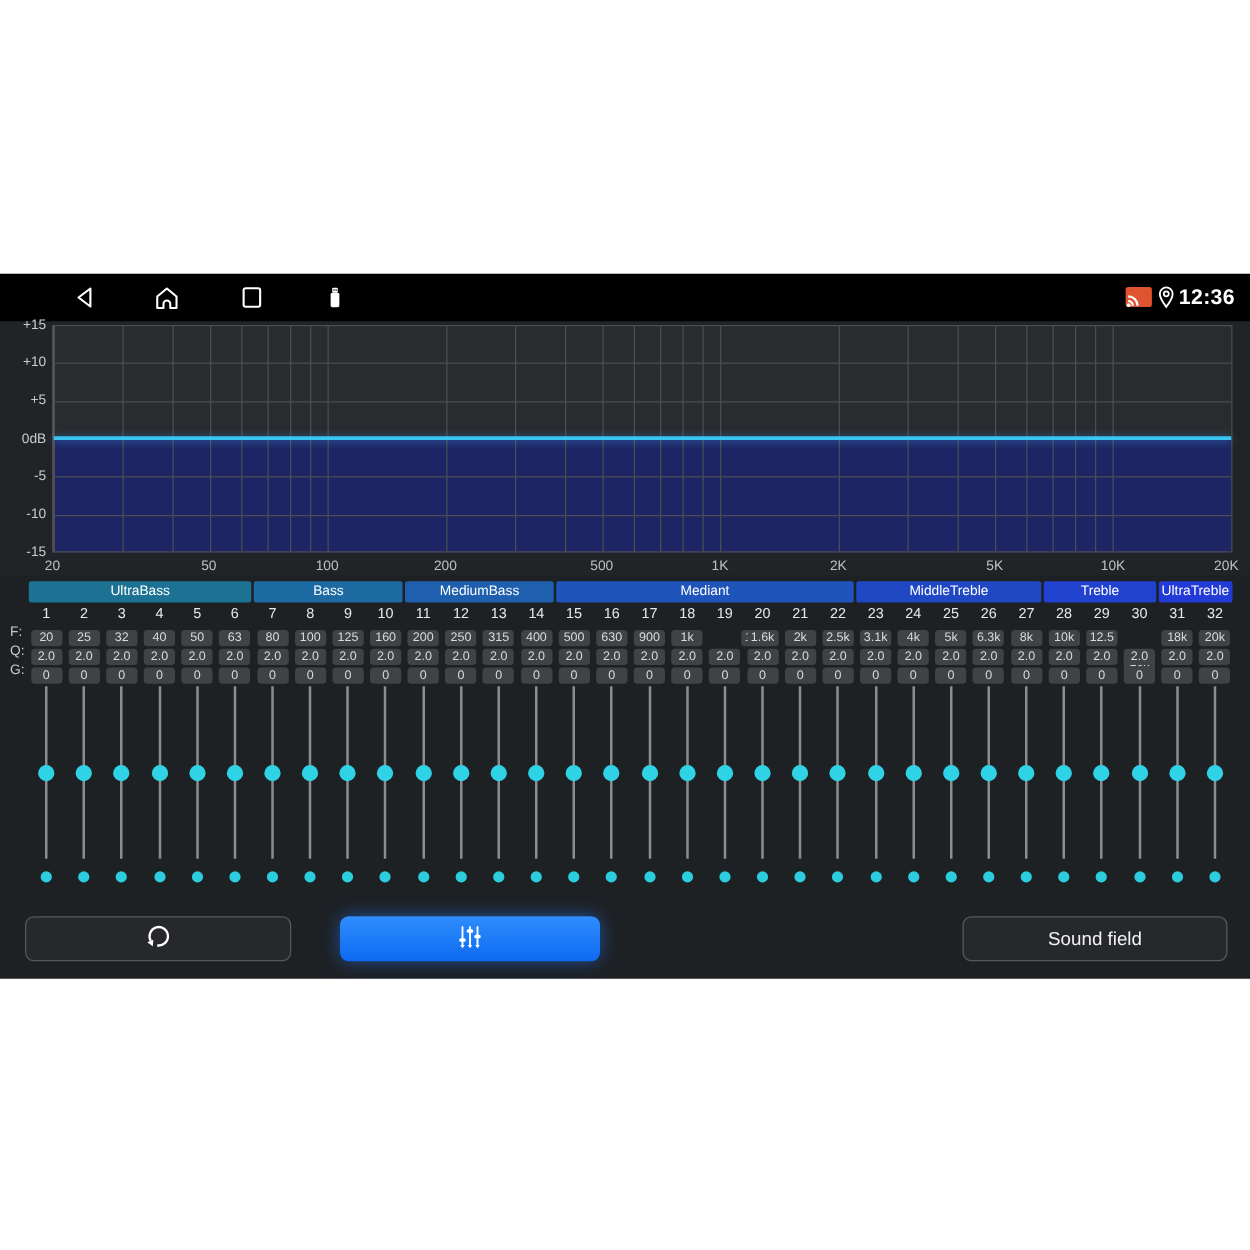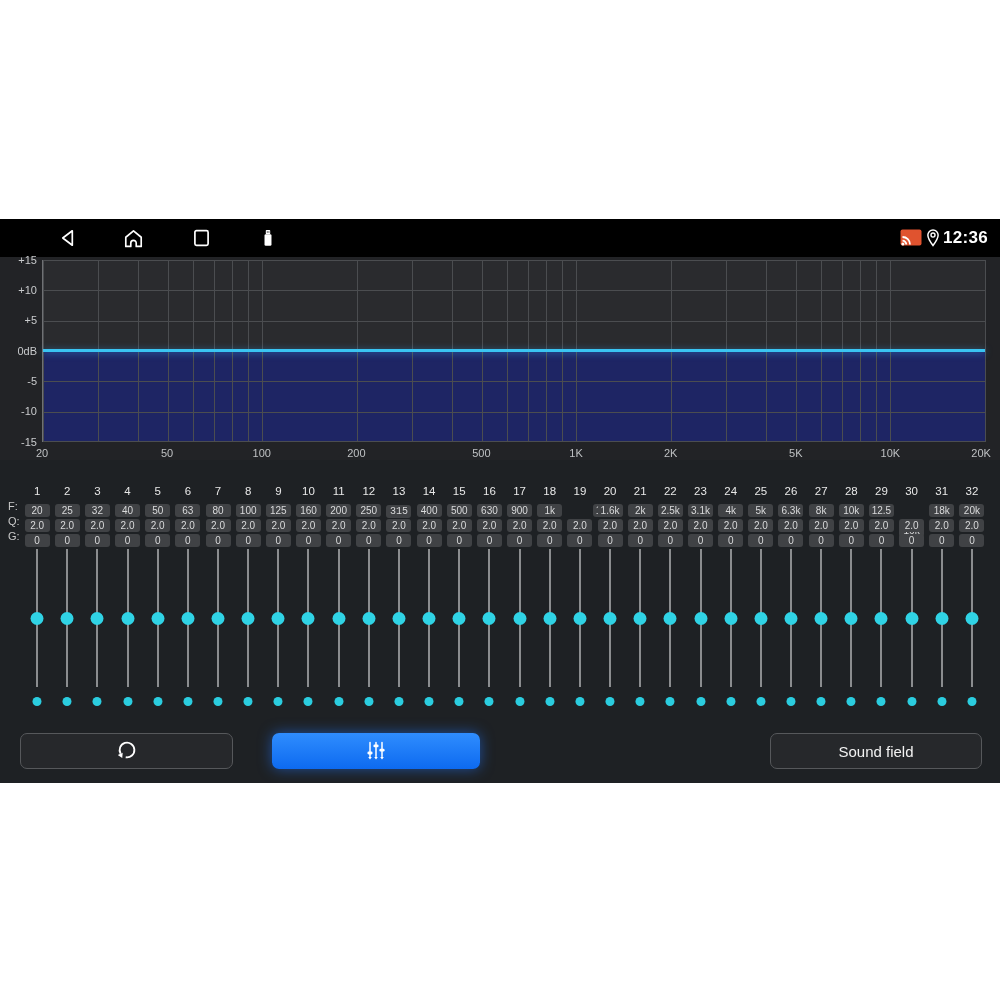--- a/index.html
+++ b/index.html
@@ -156,20 +156,29 @@
         </div>
     <div class="ylabel" style="top: -3.5px;">+15</div>
         <div class="ylabel" style="top: 26.8333px;">+10</div>
         <div class="ylabel" style="top: 57.1667px;">+5</div>
         <div class="ylabel" style="top: 87.5px;">0dB</div>
         <div class="ylabel" style="top: 117.833px;">-5</div>
         <div class="ylabel" style="top: 148.167px;">-10</div>
         <div class="ylabel" style="top: 178.5px;">-15</div>
       </div>
 
+    <div id="bands">
+        <div class="band" style="flex-grow: 6; flex-basis: 0px; background: rgb(29, 114, 148);">UltraBass</div>
+        <div class="band" style="flex-grow: 4; flex-basis: 0px; background: rgb(29, 105, 161);">Bass</div>
+        <div class="band" style="flex-grow: 4; flex-basis: 0px; background: rgb(30, 96, 174);">MediumBass</div>
+        <div class="band" style="flex-grow: 8; flex-basis: 0px; background: rgb(31, 85, 187);">Mediant</div>
+        <div class="band" style="flex-grow: 5; flex-basis: 0px; background: rgb(32, 72, 197);">MiddleTreble</div>
+        <div class="band" style="flex-grow: 3; flex-basis: 0px; background: rgb(33, 65, 207);">Treble</div>
+        <div class="band" style="flex-grow: 2; flex-basis: 0px; background: rgb(34, 58, 214);">UltraTreble</div>
+      </div>
 
     <div class="ch-row" id="ch-numbers">
         <div class="ch-cell">
           <div class="ch-num">1</div>
         </div>
         <div class="ch-cell">
           <div class="ch-num">2</div>
         </div>
         <div class="ch-cell">
           <div class="ch-num">3</div>
@@ -271,21 +280,21 @@
         <div class="ch-cell"><div class="vbox" style="display: inline-block;">32</div></div>
         <div class="ch-cell"><div class="vbox" style="display: inline-block;">40</div></div>
         <div class="ch-cell"><div class="vbox" style="display: inline-block;">50</div></div>
         <div class="ch-cell"><div class="vbox" style="display: inline-block;">63</div></div>
         <div class="ch-cell"><div class="vbox" style="display: inline-block;">80</div></div>
         <div class="ch-cell"><div class="vbox" style="display: inline-block;">100</div></div>
         <div class="ch-cell"><div class="vbox" style="display: inline-block;">125</div></div>
         <div class="ch-cell"><div class="vbox" style="display: inline-block;">160</div></div>
         <div class="ch-cell"><div class="vbox" style="display: inline-block;">200</div></div>
         <div class="ch-cell"><div class="vbox" style="display: inline-block;">250</div></div>
-        <div class="ch-cell"><div class="vbox" style="display: inline-block; font-family: Liberation Mono, monospace;">315</div></div>
+        <div class="ch-cell"><div class="vbox" style="display: inline-block;">315</div></div>
         <div class="ch-cell"><div class="vbox" style="display: inline-block;">400</div></div>
         <div class="ch-cell"><div class="vbox" style="display: inline-block;">500</div></div>
         <div class="ch-cell"><div class="vbox" style="display: inline-block;">630</div></div>
         <div class="ch-cell"><div class="vbox" style="display: inline-block;">900</div></div>
         <div class="ch-cell"><div class="vbox" style="display: inline-block;">1k</div></div>
         <div class="ch-cell"><div class="vbox" style="display: inline-block; margin-left: 28px;">1.2k</div></div>
         <div class="ch-cell"><div class="vbox" style="display: inline-block;">1.6k</div></div>
         <div class="ch-cell"><div class="vbox" style="display: inline-block;">2k</div></div>
         <div class="ch-cell"><div class="vbox" style="display: inline-block;">2.5k</div></div>
         <div class="ch-cell"><div class="vbox" style="display: inline-block;">3.1k</div></div>

